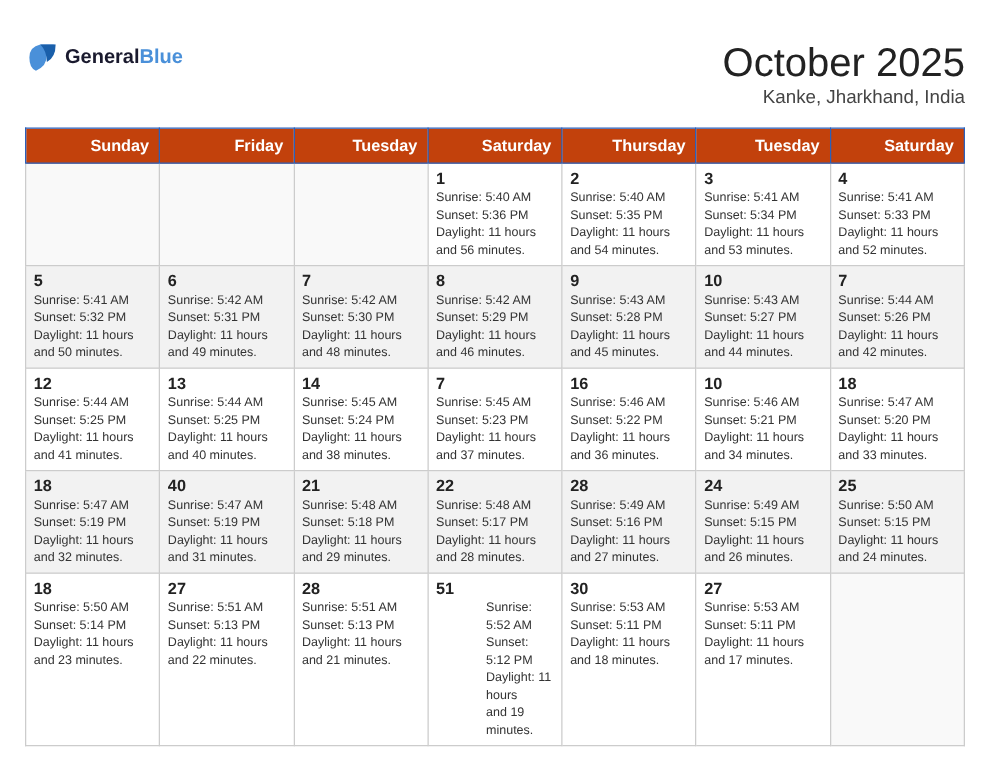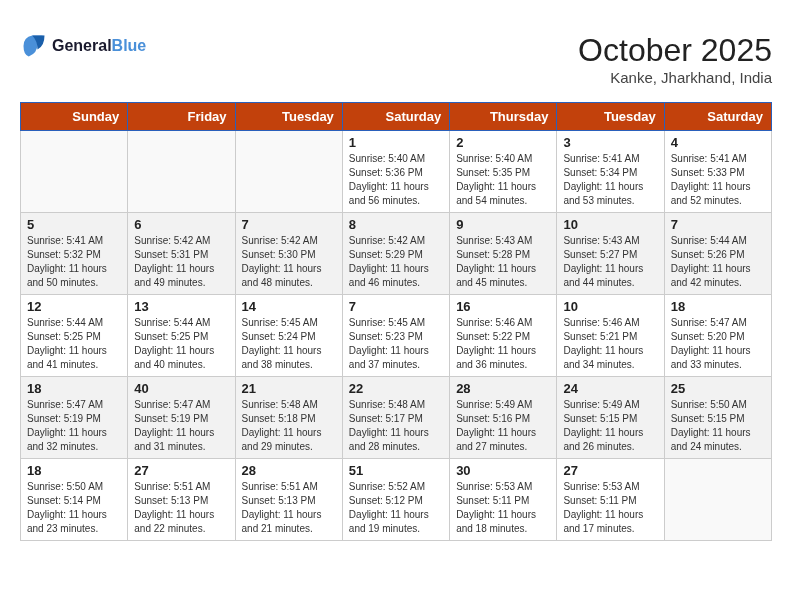--- a/index.html
+++ b/index.html
@@ -315,21 +315,21 @@
         </td>
         <td>
           <div class="day-num">28</div>
           <div class="day-info" style="white-space: pre-line;">Sunrise: 5:51 AM
 Sunset: 5:13 PM
 Daylight: 11 hours
 and 21 minutes.</div>
         </td>
         <td>
           <div class="day-num">51</div>
-          <div class="day-info" style="white-space: pre-line;">Sunrise: 5:52 AM
+          <div class="day-info" style="white-space: pre-line; margin-left: 40px;">Sunrise: 5:52 AM
 Sunset: 5:12 PM
 Daylight: 11 hours
 and 19 minutes.</div>
         </td>
         <td>
           <div class="day-num">30</div>
           <div class="day-info" style="white-space: pre-line;">Sunrise: 5:53 AM
 Sunset: 5:11 PM
 Daylight: 11 hours
 and 18 minutes.</div>

